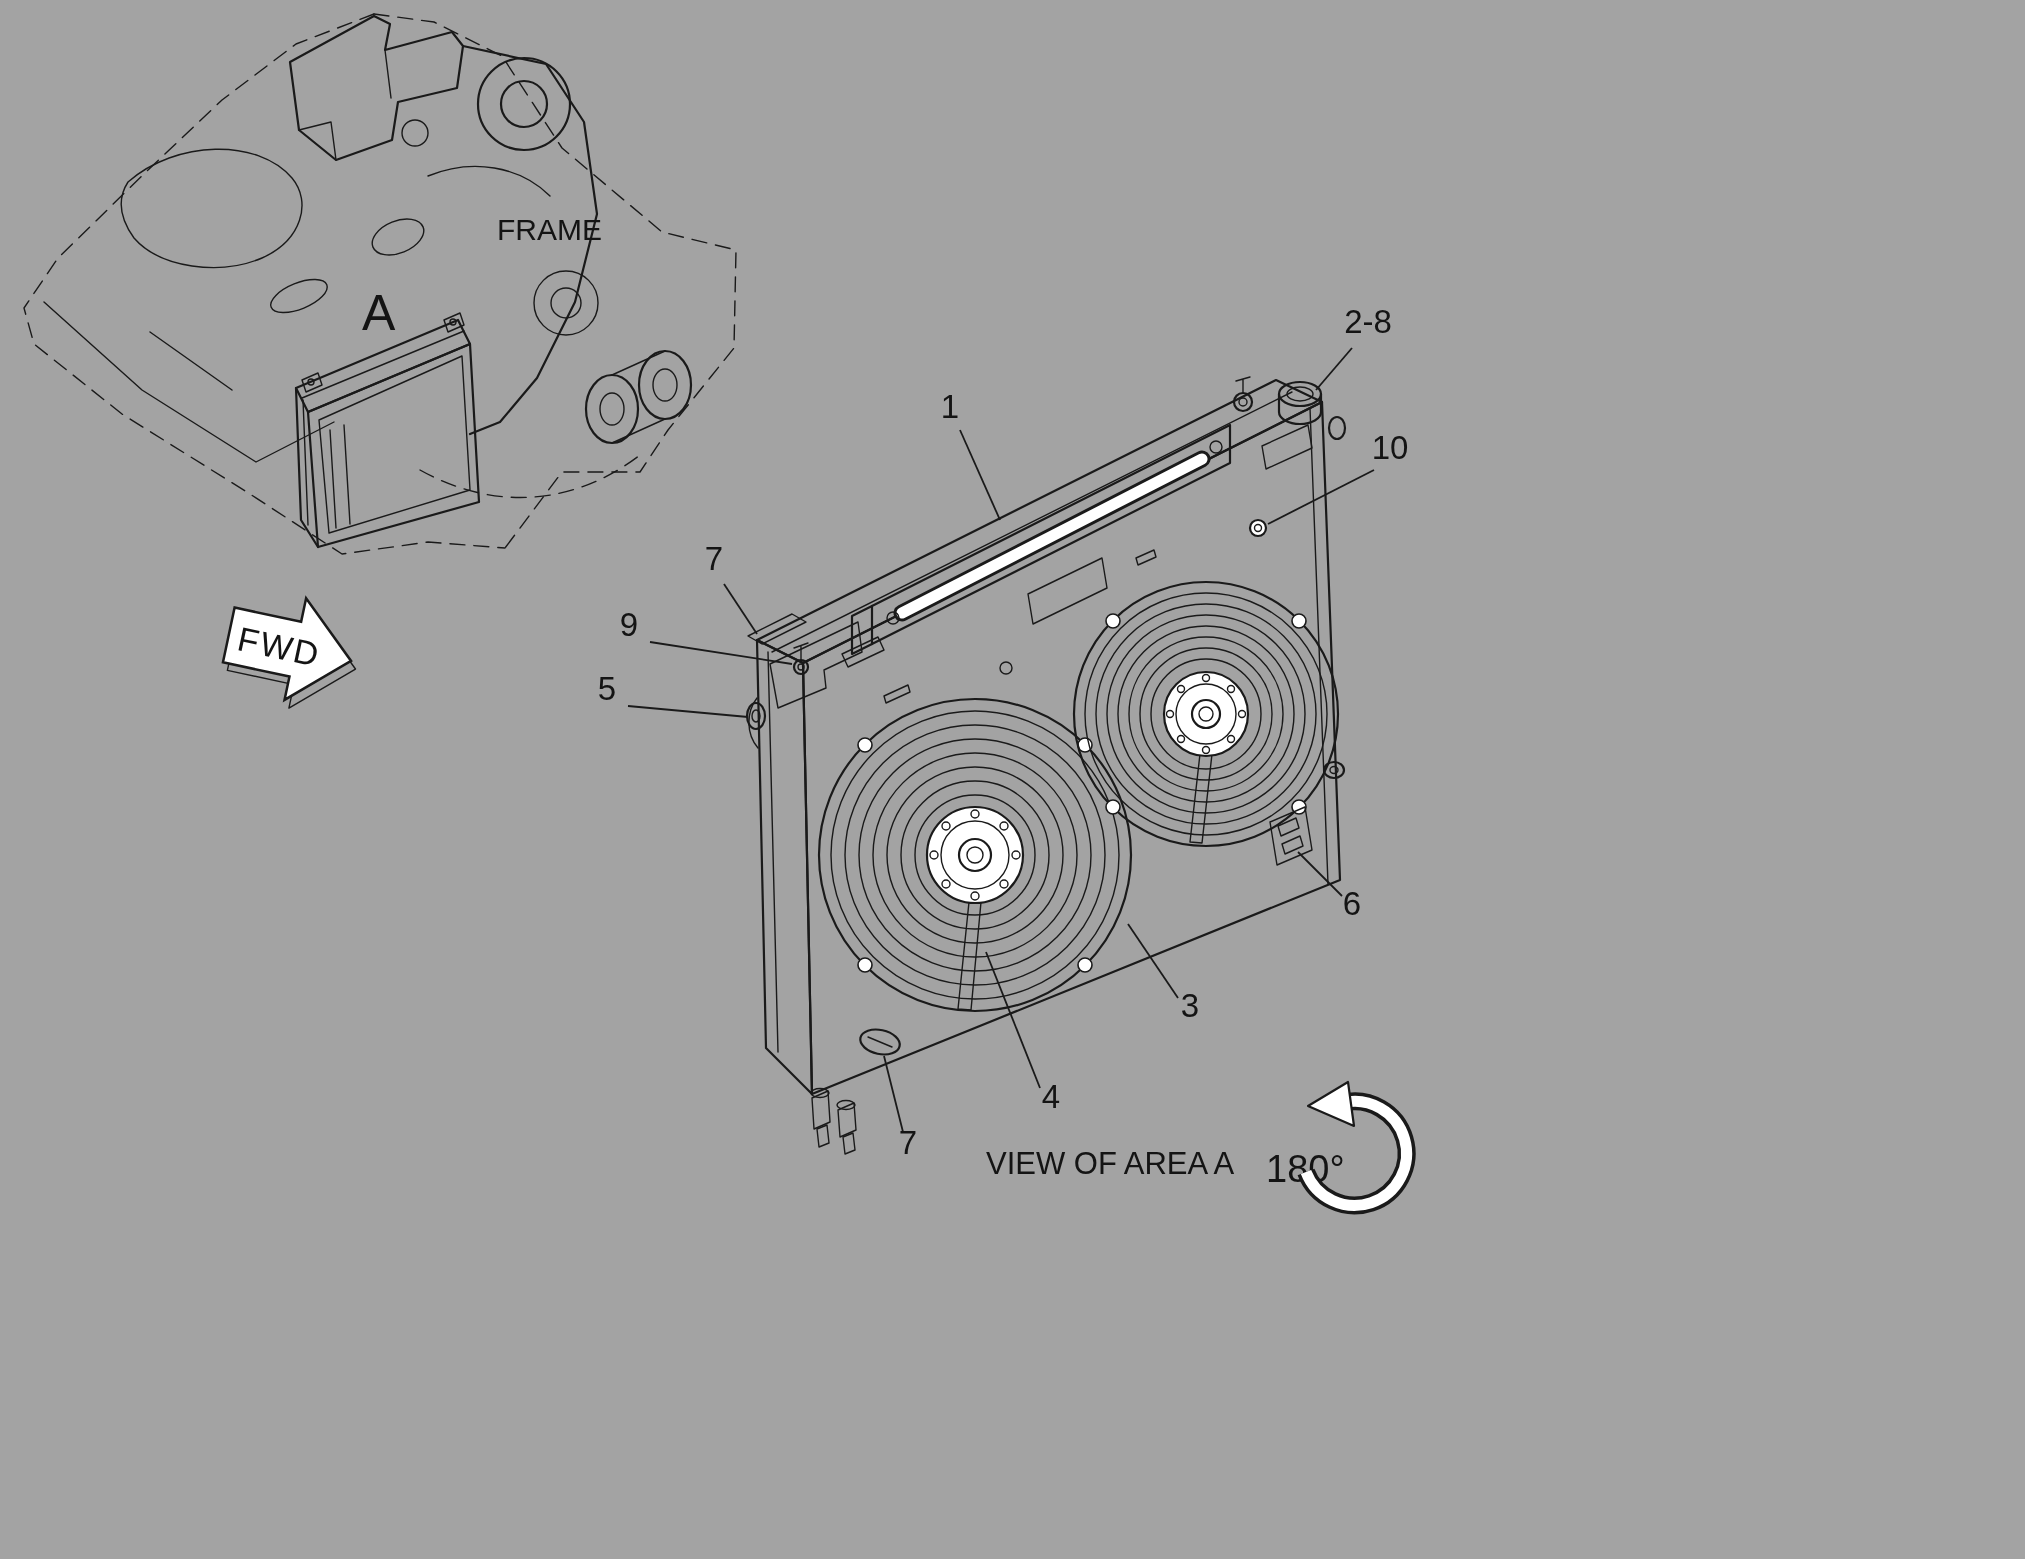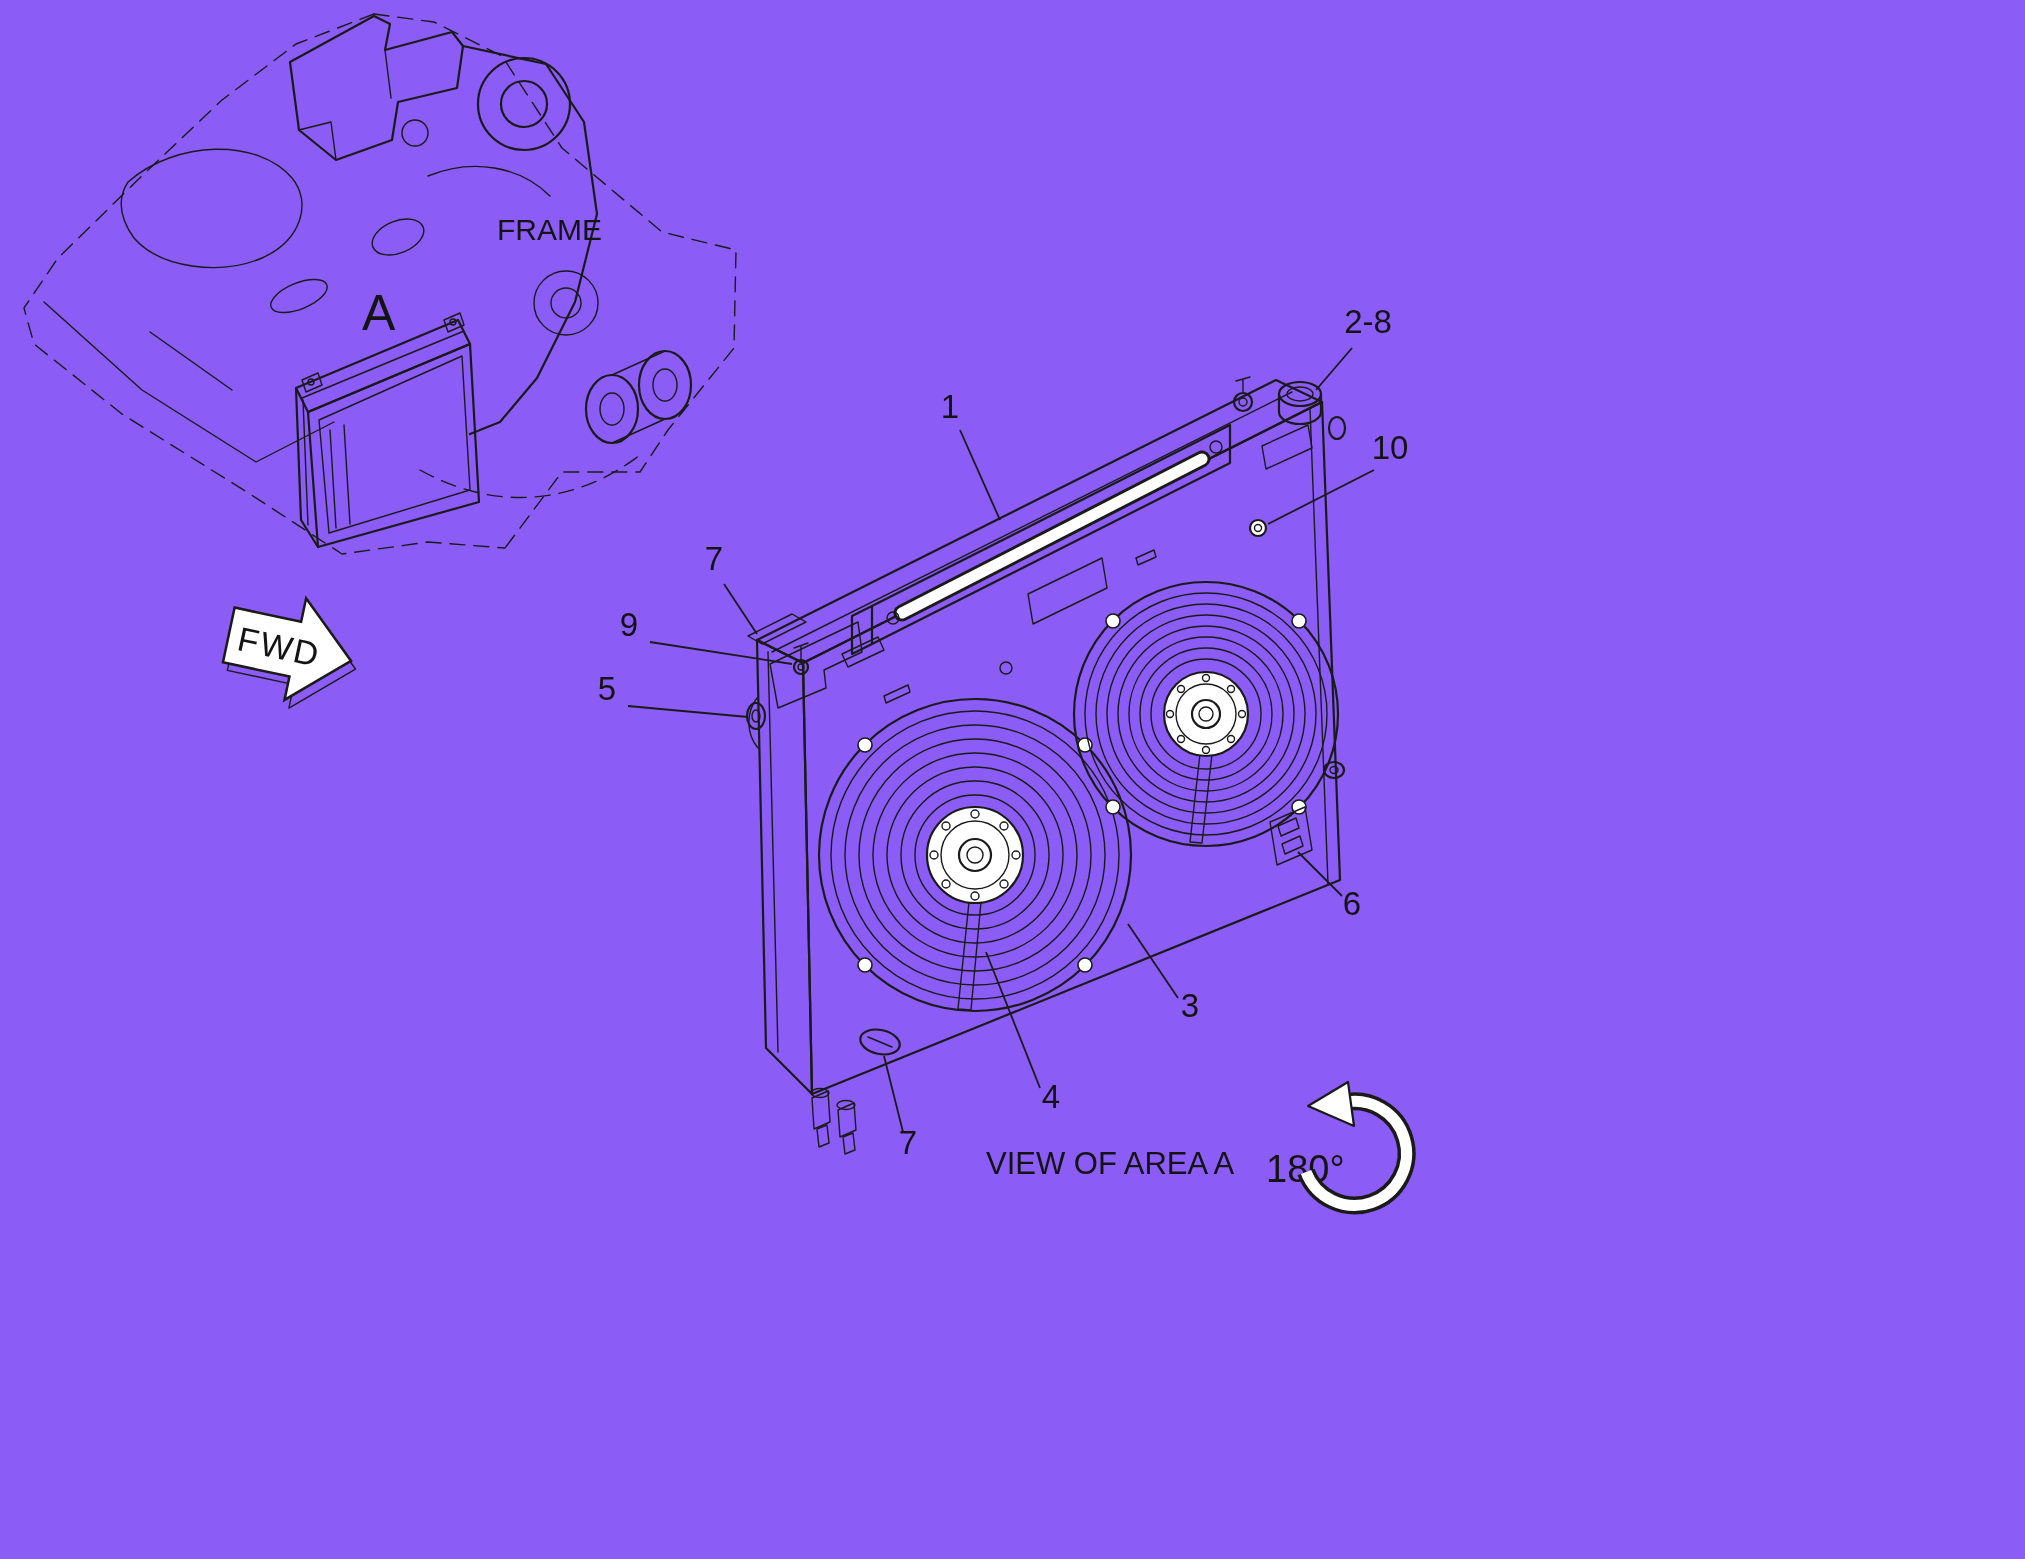--- a/index.html
+++ b/index.html
@@ -1,16 +1,16 @@
 <!DOCTYPE html>
 <html><head>
 <meta charset="utf-8">
 <style>
   html,body{margin:0;padding:0;background:#ffffff;}
-  .stage{position:relative;width:2025px;height:1559px;background:#8b5cf6;overflow:hidden;
+  .stage{position:relative;width:2025px;height:1559px;background:#a3a3a3;overflow:hidden;
          font-family:"Liberation Sans",sans-serif;}
   .stage svg{position:absolute;left:0;top:0;}
   .ln{fill:none;stroke:#1a1a1a;stroke-width:2.2;stroke-linejoin:round;stroke-linecap:round;}
   .thin{fill:none;stroke:#1a1a1a;stroke-width:1.4;stroke-linejoin:round;stroke-linecap:round;}
   .dash{stroke-dasharray:15 9;}
   .ldr{fill:none;stroke:#1a1a1a;stroke-width:1.8;}
   .wfill{fill:#ffffff;stroke:#1a1a1a;}
   text{fill:#141414;font-family:"Liberation Sans",sans-serif;}
   .num{font-size:33px;}
   .cap{font-size:31px;}

